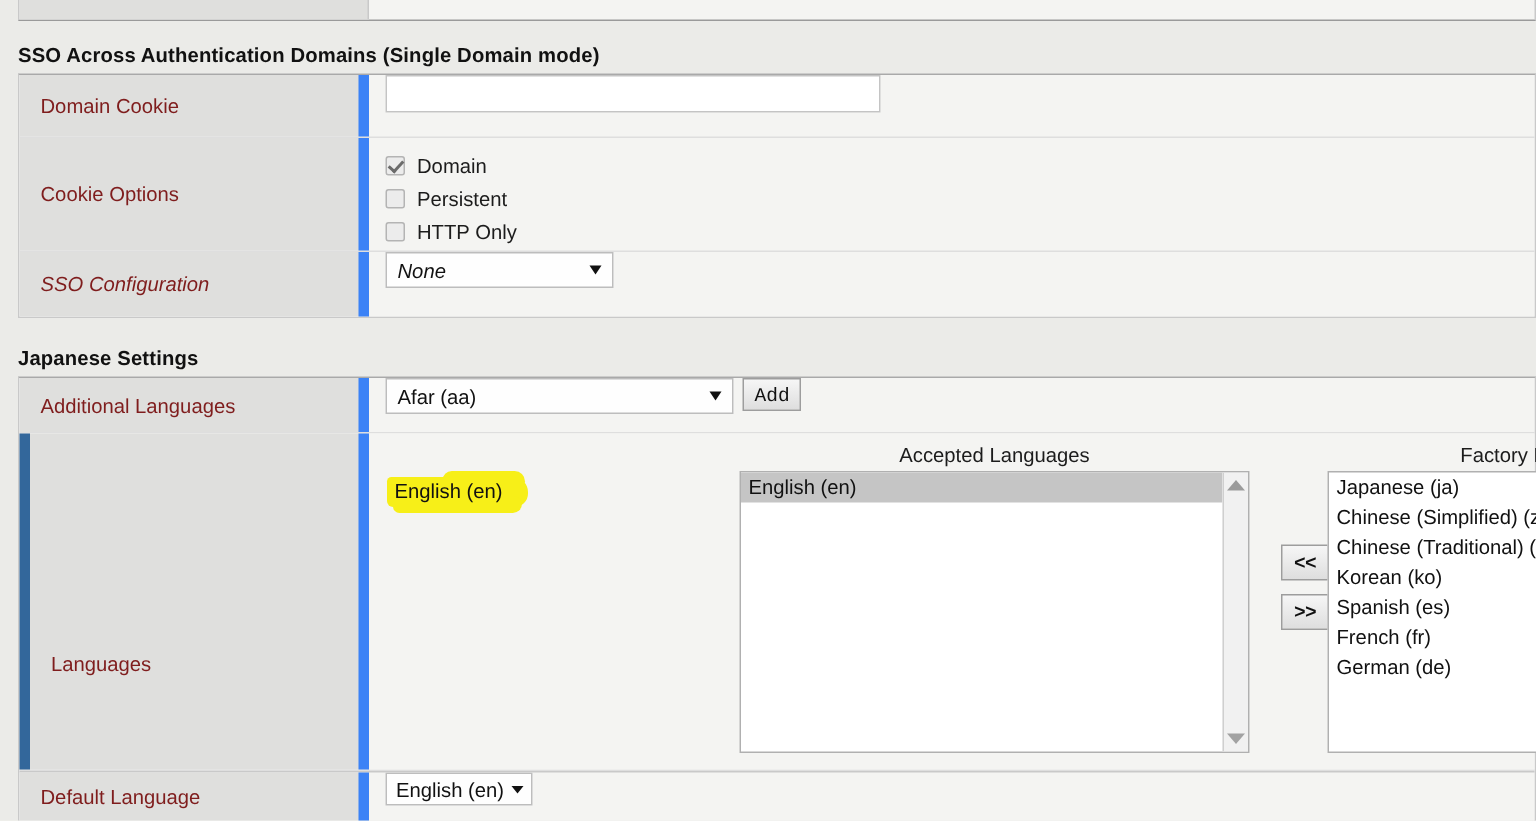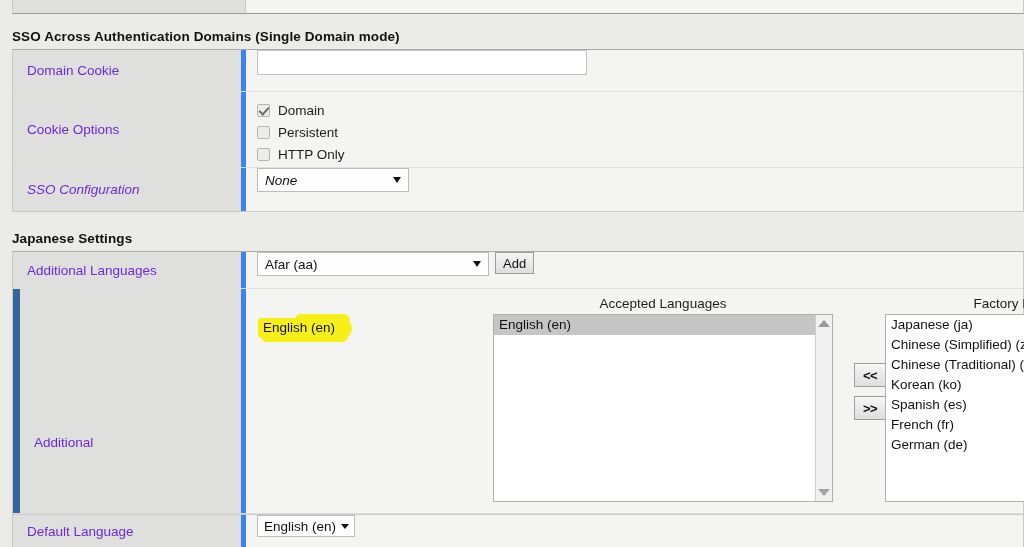--- a/index.html
+++ b/index.html
@@ -50,26 +50,26 @@
     border: 1px solid #c9c9c9;
     border-top: 1px solid #a9a9a9;
     background: #f4f4f2;
   }
   .row { display: flex; border-bottom: 1px solid #dedede; background: #f4f4f2; }
   .row:last-child { border-bottom: none; }
   .row .cell-label {
     width: 233px;
     flex: 0 0 233px;
     background: #dfdfdd;
-    border-right: 5px solid #3b82f6;
+    border-right: 7px solid #3b82f6;
     display: flex;
     align-items: center;
     padding-left: 14px;
     font-size: 13.5px;
-    color: #6d28d9;
+    color: #7f1d1d;
   }
   .row .cell-value {
     flex: 1;
     display: flex;
     align-items: flex-start;
     padding-left: 11px;
   }
 
   
   #sso-table { top: 49px; }
@@ -130,21 +130,21 @@
   #addl-lang-select { width: 232px; }
   #default-lang-select { height: 22px; padding: 0 18px 0 6px; }
   #default-lang-select .caret { right: 5px; border-left-width: 4px; border-right-width: 4px; border-top-width: 5px; }
 
   .btn {
     display: inline-flex;
     align-items: center;
     justify-content: center;
     border: 1px solid #9d9d9d;
     background: linear-gradient(#f6f6f6, #dedede);
-    font-family: Liberation Sans, sans-serif;
+    font-family: Liberation Mono, monospace;
     font-size: 13px;
     color: #111;
     height: 22px;
     padding: 0 7px;
     cursor: default;
   }
   #add-button { margin-left: 6px; height: 22px; }
 
   
   .check-row { display: flex; align-items: center; height: 22px; }
@@ -329,21 +329,21 @@
         <div class="select-box" id="addl-lang-select">
           <span>Afar (aa)</span>
           <span class="caret"></span>
         </div>
         <div class="btn" id="add-button">Add</div>
       </div>
     </div>
 
     <div class="row r-langs">
       <div class="accent-bar" style="background: rgb(51, 103, 155);"></div>
-      <div class="cell-label">Additional</div>
+      <div class="cell-label">Languages</div>
       <div class="cell-value">
         <div class="dual">
 
           <div class="listbox-wrap" id="accepted-wrap">
             <div class="list-caption">Accepted Languages</div>
             <div class="listbox">
               <div class="items">
                 <div class="opt selected">English (en)</div>
               </div>
               <div class="vscroll" id="accepted-scroll">

